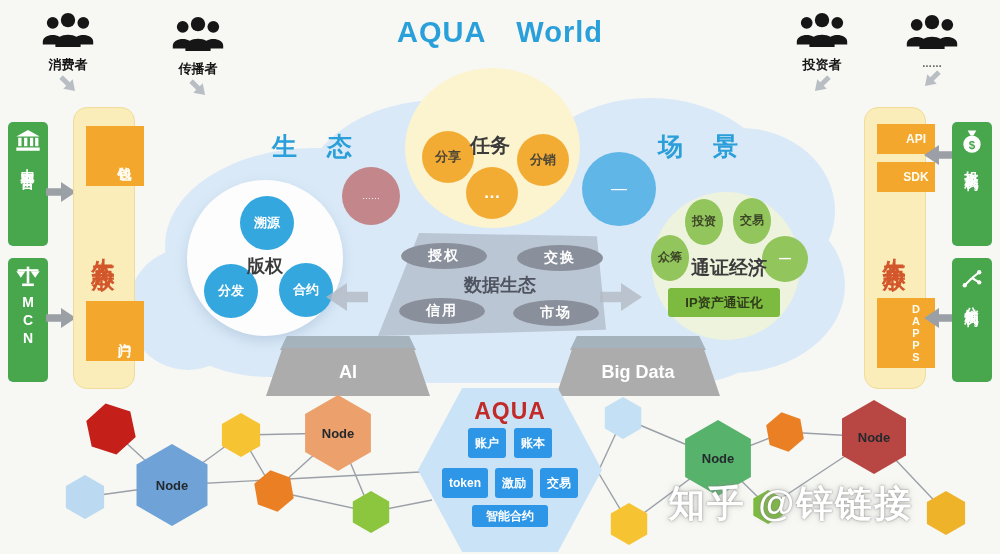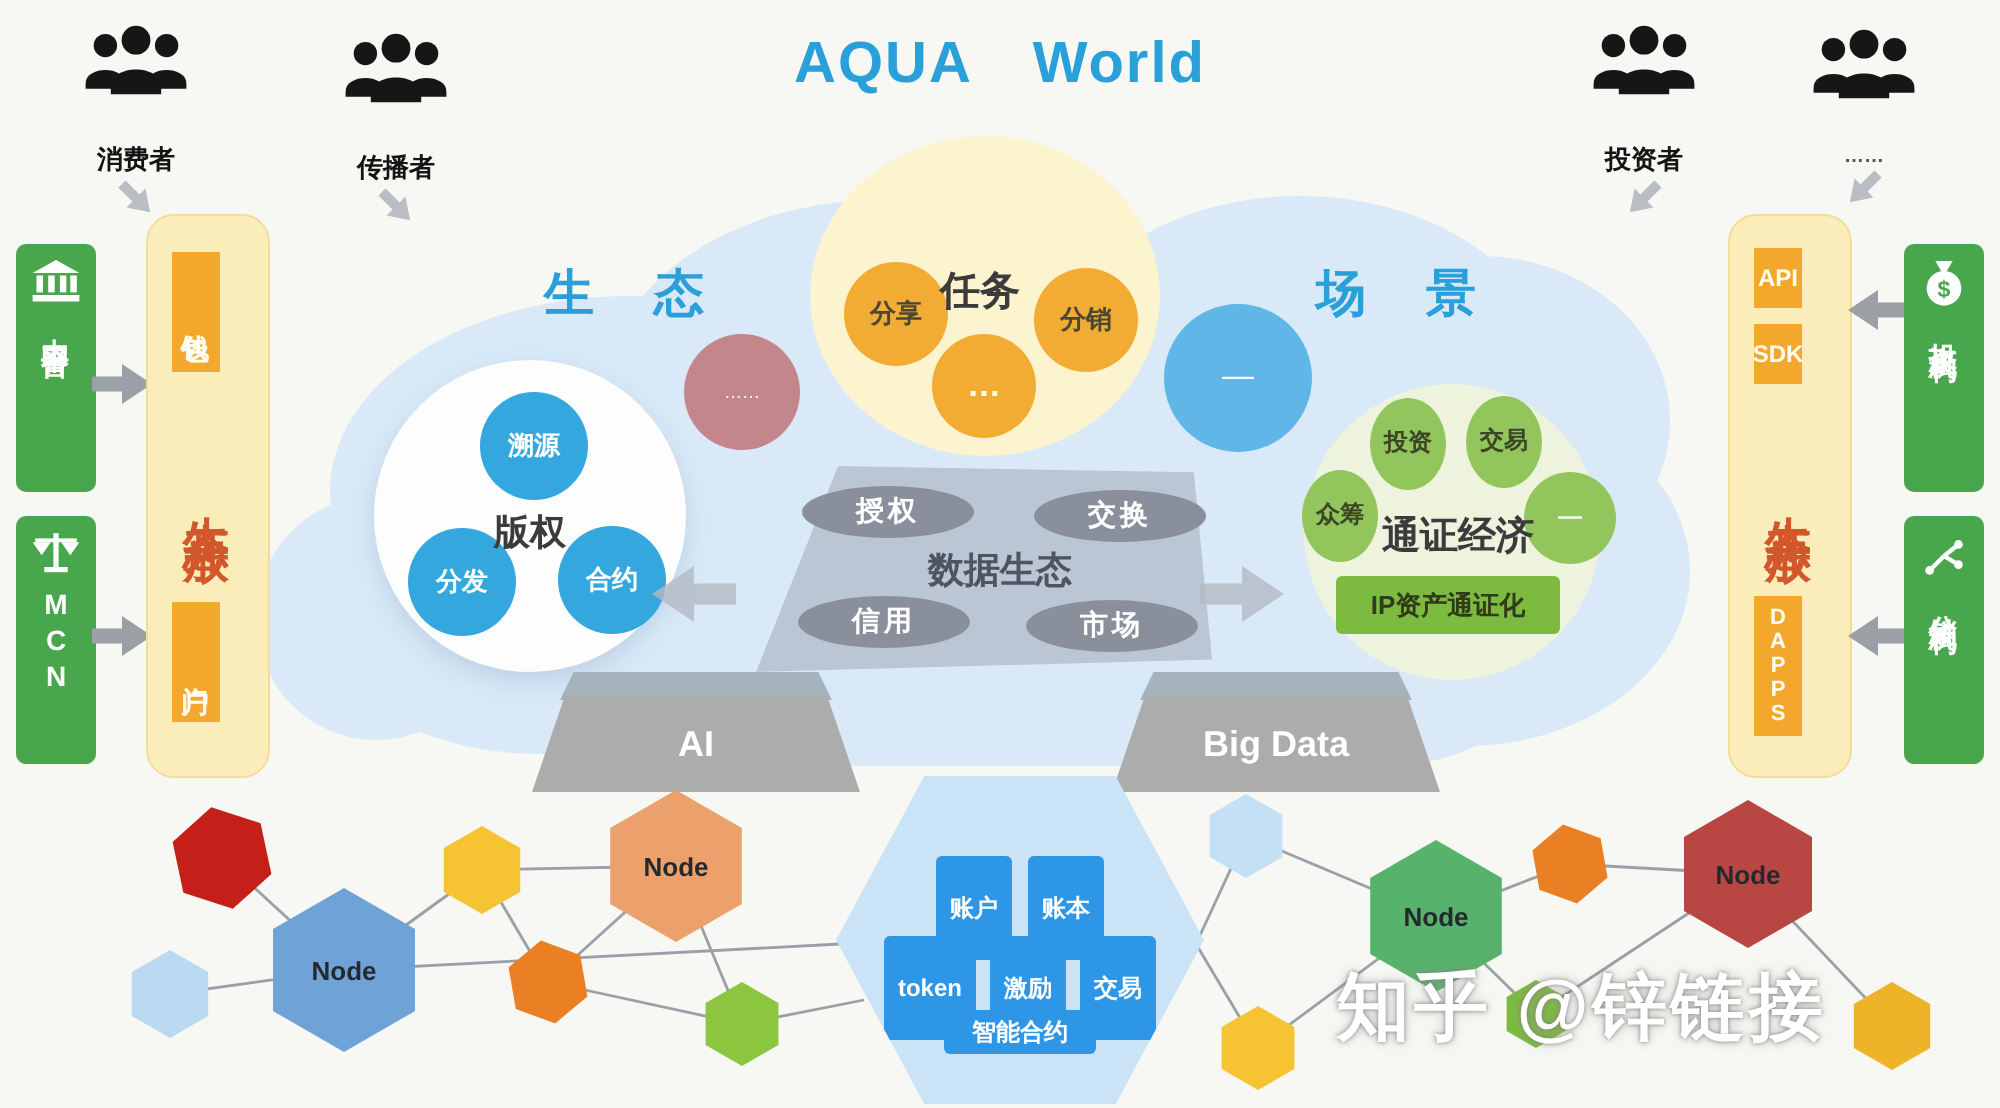--- a/index.html
+++ b/index.html
@@ -3,32 +3,32 @@
 <meta charset="utf-8">
 <style>
   html,body{margin:0;padding:0;}
   .stage{position:relative;width:1000px;height:554px;overflow:hidden;background:#f7f7f3;
          font-family:"Liberation Sans","DejaVu Sans",sans-serif;}
   .abs{position:absolute;}
   
   .cloud{position:absolute;background:#d9e9f7;border-radius:50%;}
   
   .actor{position:absolute;width:72px;text-align:center;}
-  .actor .lbl{font-size:13px;font-weight:bold;color:#141414;margin-top:16px;}
+  .actor .lbl{font-size:13px;font-weight:bold;color:#141414;margin-top:2px;}
   .actor .lbl.small{font-size:10px;color:#555;}
   .ptr{display:inline-block;margin-top:3px;}
   
   .org{position:absolute;width:40px;height:124px;background:#48A64C;border-radius:5px;
        color:#fff;display:flex;flex-direction:column;align-items:center;padding-top:7px;box-sizing:border-box;}
   .vtext{writing-mode:vertical-rl;text-orientation:upright;}
   .org .vtext{font-size:14px;font-weight:bold;margin-top:5px;letter-spacing:2px;}
   
   .gateway{position:absolute;width:62px;height:282px;background:#FBEDBA;border:1px solid #F0DC9B;border-radius:14px;box-sizing:border-box;}
-  .gw-box{position:absolute;left:12px;width:24px;background:#F4A72D;border-radius:0;color:#FFFDF2;
-          font-weight:bold;display:flex;align-items:center;justify-content:center;}
+  .gw-box{position:absolute;left:12px;width:38px;background:#F4A72D;border-radius:0;color:#FFFDF2;
+          font-weight:bold;display:flex;align-items:center;justify-content:center;padding-left:20px;}
   .gw-title{position:absolute;left:0;right:0;display:flex;align-items:center;justify-content:center;}
   .gw-title span{writing-mode:vertical-rl;text-orientation:upright;font-size:23px;font-weight:bold;color:#D2572B;letter-spacing:4px;}
   
   .secLbl{position:absolute;font-size:25px;font-weight:bold;color:#2B9FD9;letter-spacing:30px;white-space:nowrap;}
   
   .bigcircle{position:absolute;border-radius:50%;}
   .bubble{position:absolute;border-radius:50%;display:flex;align-items:center;justify-content:center;
           font-weight:bold;text-align:center;}
   .o-bub{width:52px;height:52px;background:#F3AC33;color:#4c4636;font-size:13px;}
   .b-bub{width:54px;height:54px;background:#33A7DE;color:#fff;font-size:13px;}
@@ -45,21 +45,21 @@
          display:flex;align-items:center;justify-content:center;color:#fff;font-weight:bold;font-size:18px;}
   .prism-top{position:absolute;width:136px;height:14px;background:#9fadb6;opacity:.9;
          -webkit-clip-path:polygon(5% 0,95% 0,100% 100%,0 100%);clip-path:polygon(5% 0,95% 0,100% 100%,0 100%);}
   
   .hexcore{position:absolute;left:418px;top:388px;width:184px;height:164px;background:#cbe3f6;
            -webkit-clip-path:polygon(24% 0,76% 0,100% 50%,76% 100%,24% 100%,0 50%);
            clip-path:polygon(24% 0,76% 0,100% 50%,76% 100%,24% 100%,0 50%);}
   .hexcore .brand{position:absolute;left:0;right:0;top:10px;text-align:center;font-size:23px;font-weight:bold;color:#C22A28;letter-spacing:1px;}
   .mrow{position:absolute;left:0;right:0;display:flex;justify-content:center;gap:8px;}
   .mod{height:22px;background:#2D96E6;border-radius:3px;color:#fff;font-size:12px;font-weight:bold;
-       display:flex;align-items:center;justify-content:center;padding:15px 7px;}
+       display:flex;align-items:center;justify-content:center;padding:4px 7px;}
   
   .harrow{position:absolute;}
   
   .banner{position:absolute;left:668px;top:288px;width:112px;height:29px;background:#7CBB3F;border-radius:3px;
           color:#2f3b1a;font-size:13px;font-weight:bold;display:flex;align-items:center;justify-content:center;}
   
   .edge{stroke:#9aa0a8;stroke-width:1.4;}
   .node-label{font:bold 13px "Liberation Sans","DejaVu Sans",sans-serif;fill:#24292e;text-anchor:middle;}
   
   .watermark{position:absolute;left:668px;top:479px;font-size:37px;font-weight:bold;color:#ffffff;letter-spacing:2px;
@@ -313,20 +313,21 @@
       <polygon points="718.0,420.0 685.1,439.0 685.1,477.0 718.0,496.0 750.9,477.0 750.9,439.0" fill="#57B36B"></polygon>
       <text x="718" y="463" class="node-label">Node</text>
       <polygon points="781.5,412.3 766.2,425.2 769.7,444.9 788.5,451.7 803.8,438.8 800.3,419.1" fill="#EB7F24"></polygon>
       <polygon points="768.0,490.0 753.3,498.5 753.3,515.5 768.0,524.0 782.7,515.5 782.7,498.5" fill="#7CBB3F"></polygon>
       <polygon points="874.0,400.0 842.0,418.5 842.0,455.5 874.0,474.0 906.0,455.5 906.0,418.5" fill="#B84743"></polygon>
       <text x="874" y="442" class="node-label">Node</text>
       <polygon points="946.0,491.0 926.9,502.0 926.9,524.0 946.0,535.0 965.1,524.0 965.1,502.0" fill="#EFB329"></polygon>
     </svg>
 
   <div class="hexcore">
+    <div class="brand">AQUA</div>
     <div class="mrow" style="top:40px;">
       <div class="mod">账户</div>
       <div class="mod">账本</div>
     </div>
     <div class="mrow" style="top:80px;gap:7px;">
       <div class="mod">token</div>
       <div class="mod">激励</div>
       <div class="mod">交易</div>
     </div>
     <div class="mrow" style="top:117px;">

